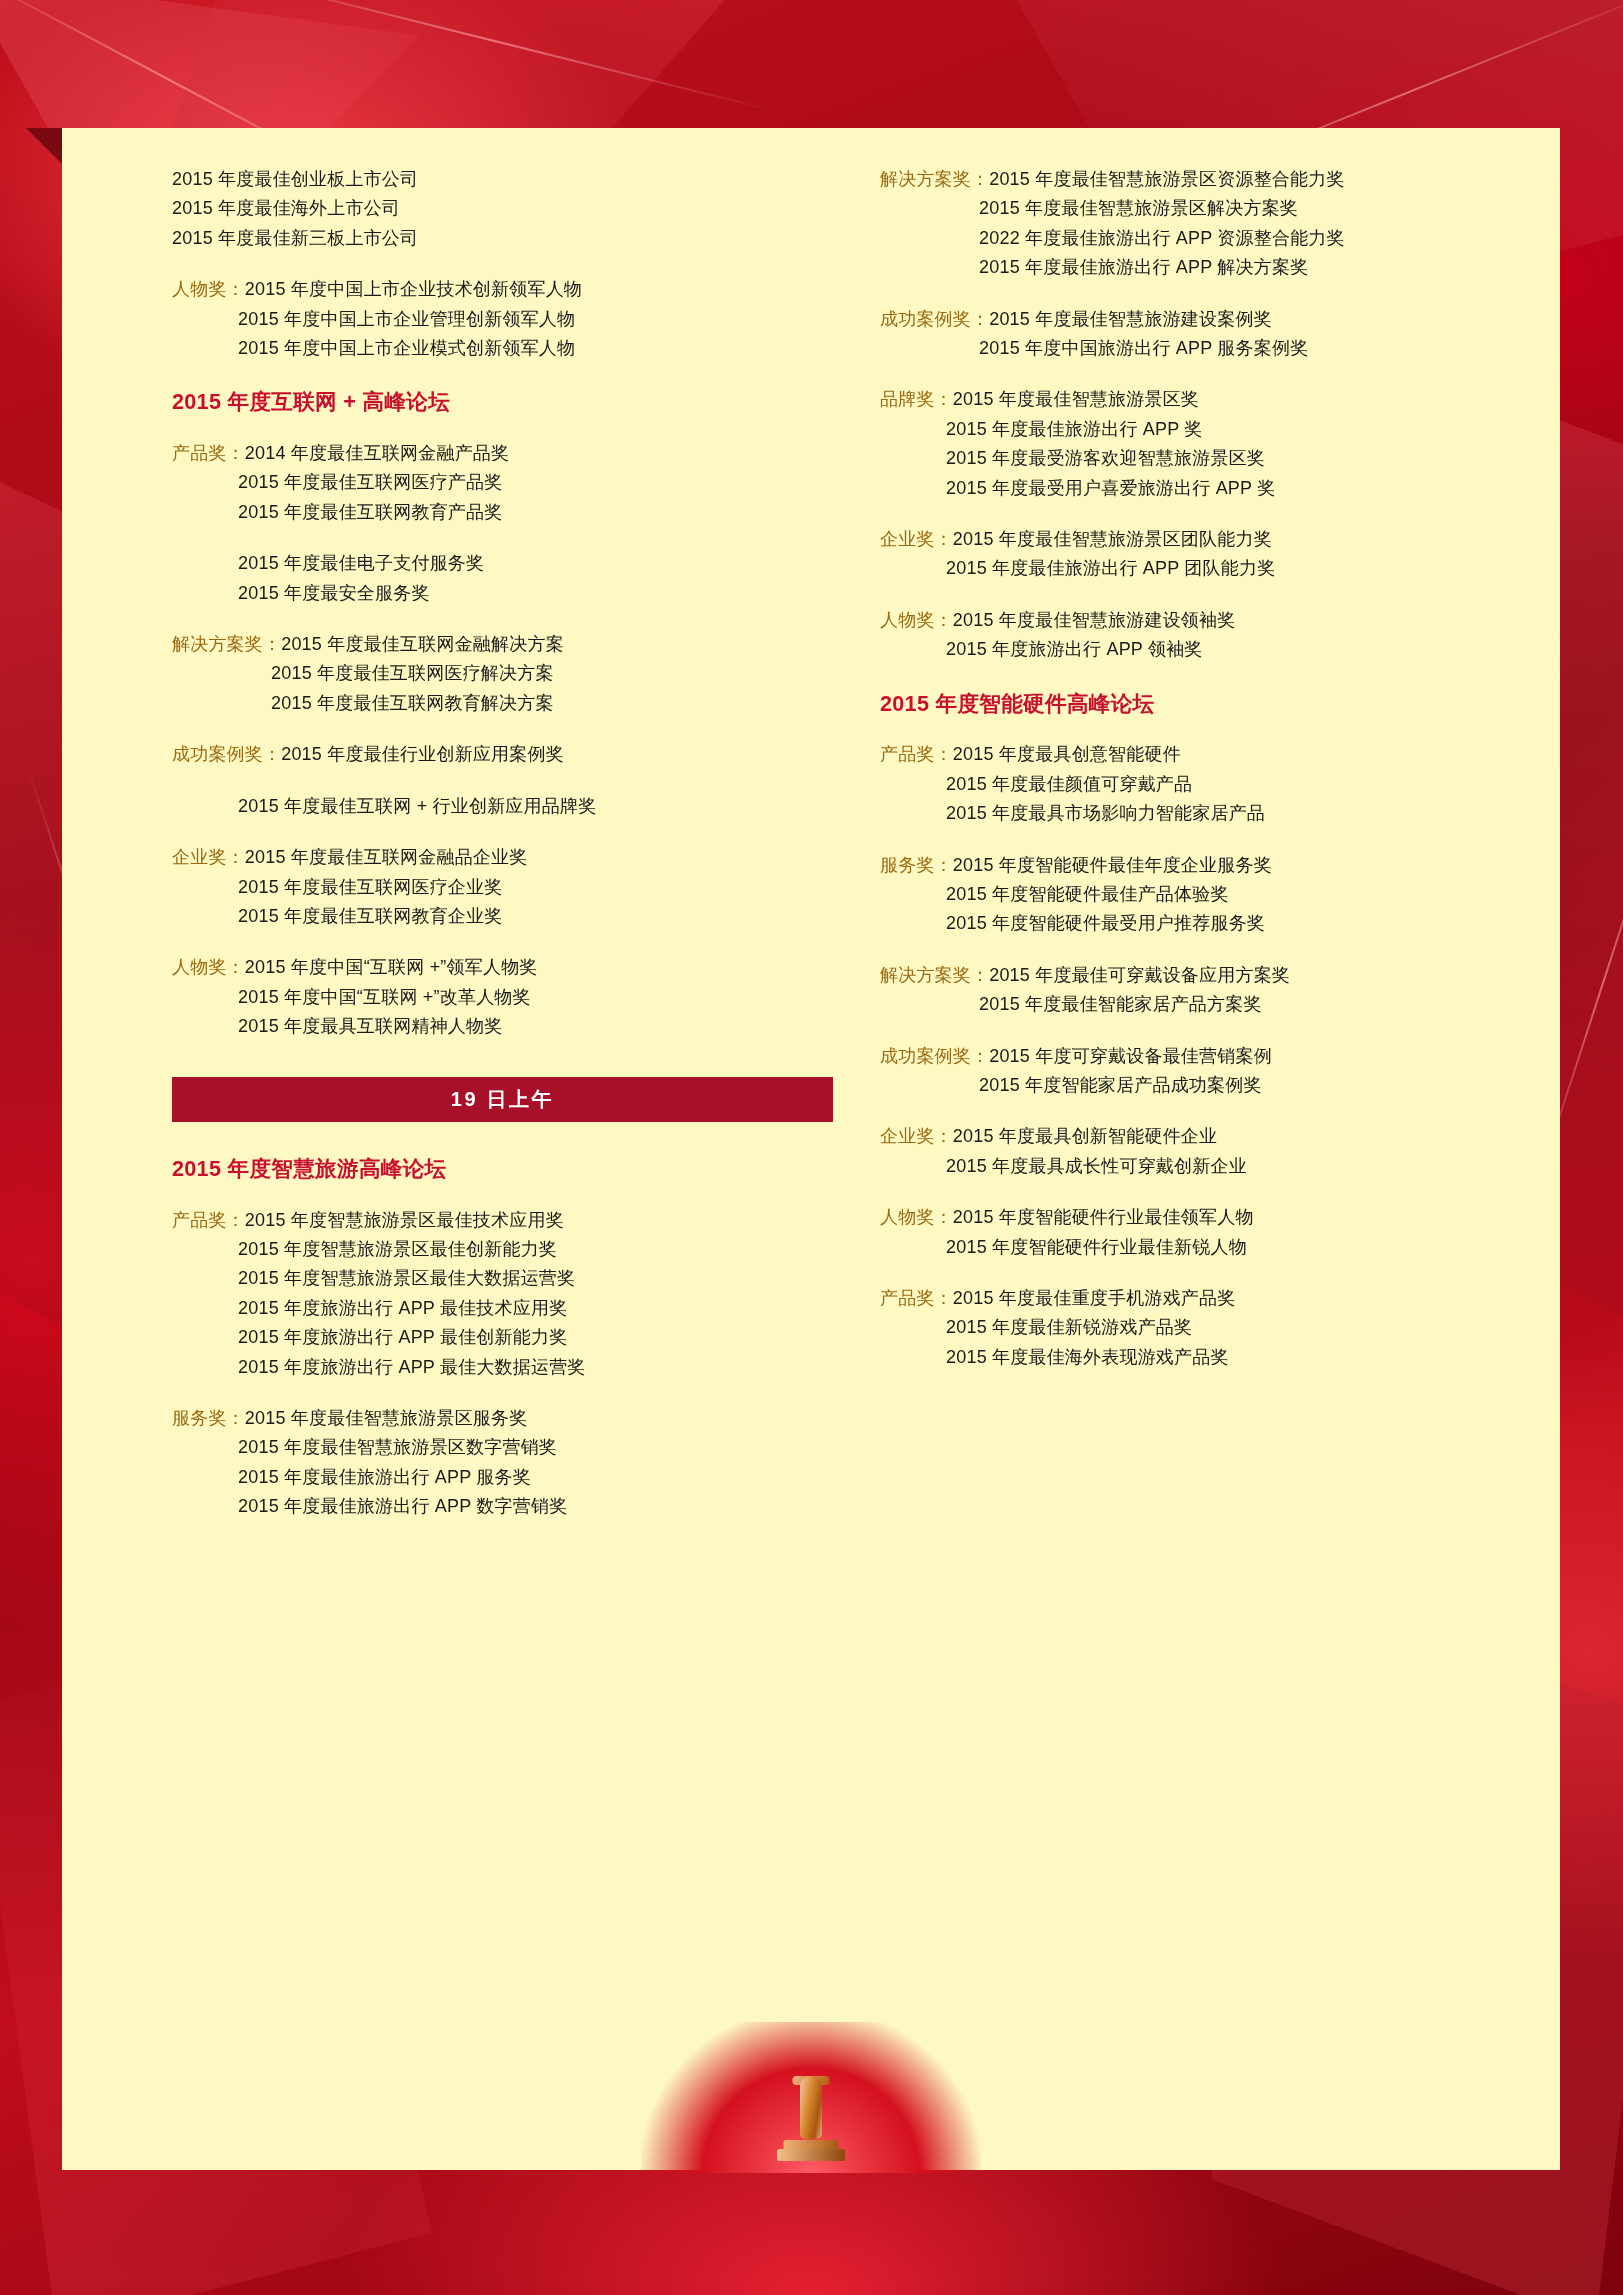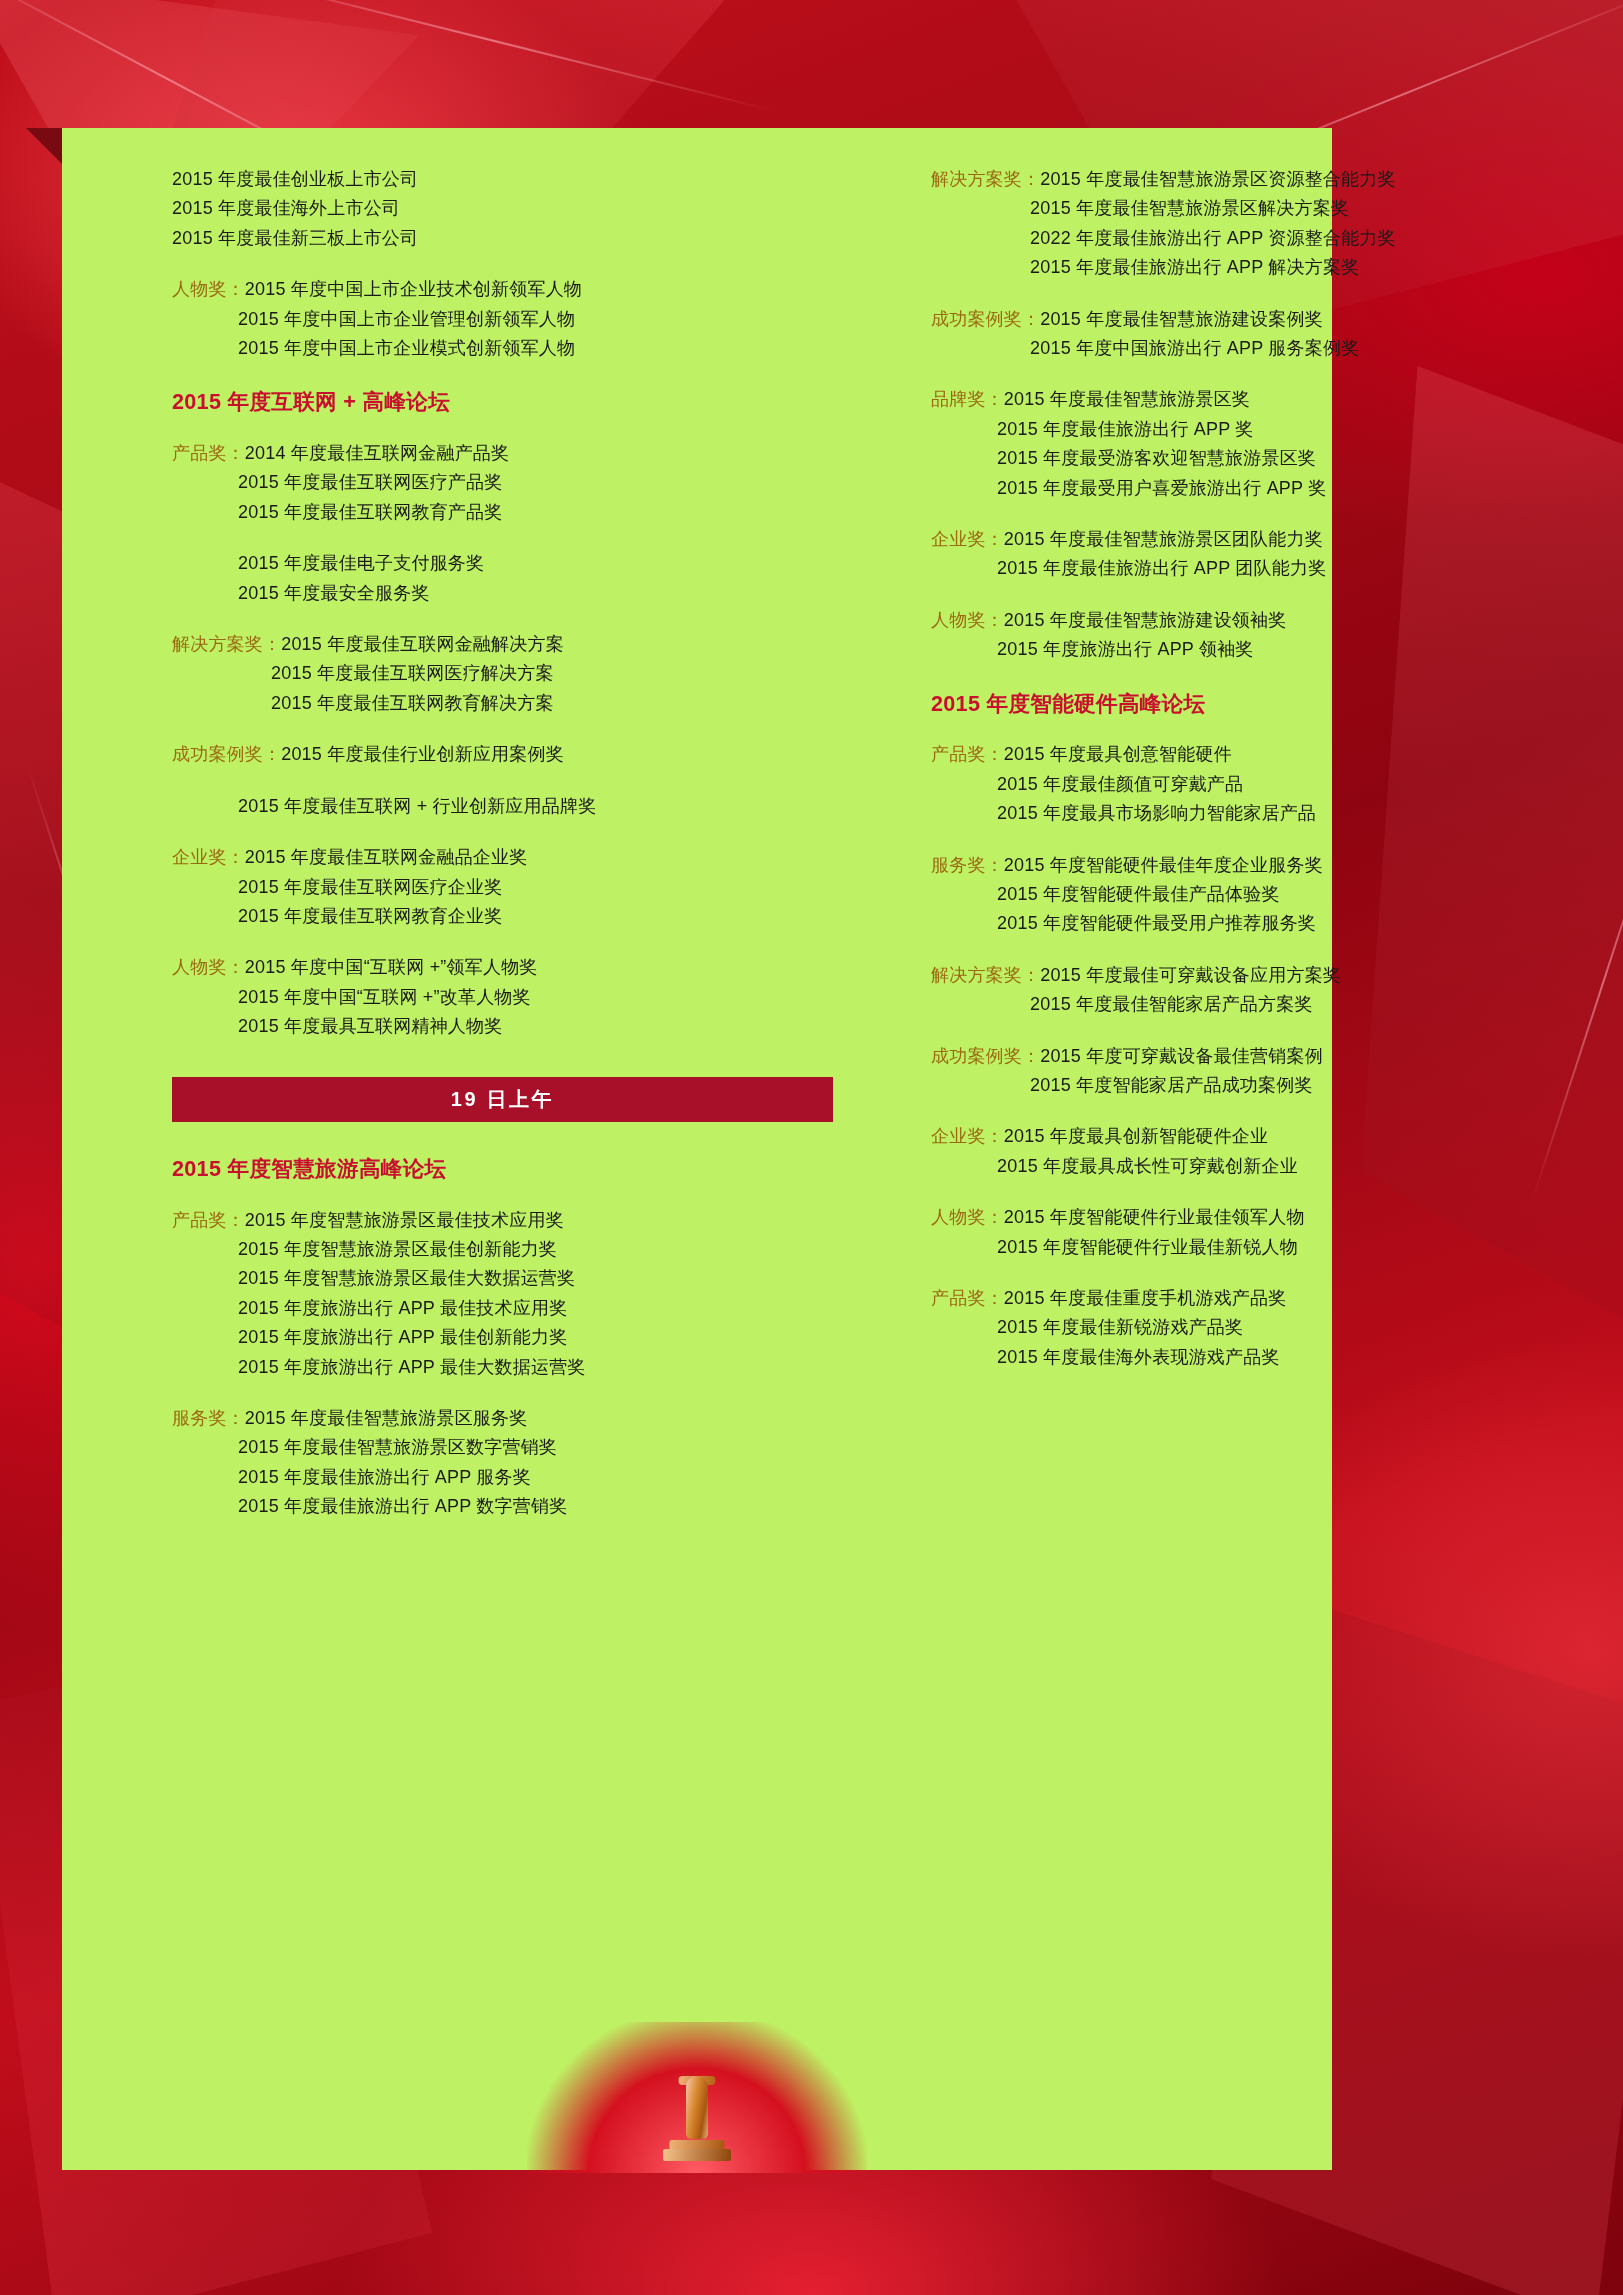--- a/index.html
+++ b/index.html
@@ -18,31 +18,31 @@
       radial-gradient(ellipse 523px 589px at 2% 55%, rgba(220,10,30,.9), rgba(220,10,30,0) 62%),
       radial-gradient(ellipse 720px 458px at 95% 12%, rgba(200,0,25,.9), rgba(200,0,25,0) 60%),
       radial-gradient(ellipse 654px 523px at 98% 72%, rgba(255,60,70,.55), rgba(255,60,70,0) 60%),
       radial-gradient(ellipse 785px 458px at 50% 100%, rgba(255,40,60,.75), rgba(255,40,60,0) 60%),
       linear-gradient(160deg,#c2101c 0%,#8e0410 45%,#c10d1b 70%,#7d020c 100%);
   }
   .shard{position:absolute;opacity:.5;}
   .beam{position:absolute;background:linear-gradient(90deg,rgba(255,255,255,0),rgba(255,180,190,.55),rgba(255,255,255,0));height:2px;}
   
   .page{
-    position:absolute;left:62px;top:128px;width:1270px;height:2042px;
-    background:#bef264;
+    position:absolute;left:62px;top:128px;width:1498px;height:2042px;
+    background:#fef9c3;
   }
   .page::before{ 
     content:"";position:absolute;left:-36px;top:0;width:0;height:0;
     border-top:36px solid #7a0a12;border-left:36px solid transparent;
   }
   .cols{position:absolute;left:0;top:0;width:100%;height:100%;}
   .col{position:absolute;top:37px;}
   .col-left{left:110px;width:661px;}
-  .col-right{left:869px;width:661px;}
+  .col-right{left:818px;width:661px;}
 
   
   .blk{margin-bottom:22px;}
   .line{
     font-size:18px;line-height:29.4px;color:#1a1a1a;
     white-space:nowrap;letter-spacing:0.2px;
   }
   .cat{color:#9a6a12;}
   .indent{display:inline-block;}
   .heading{

